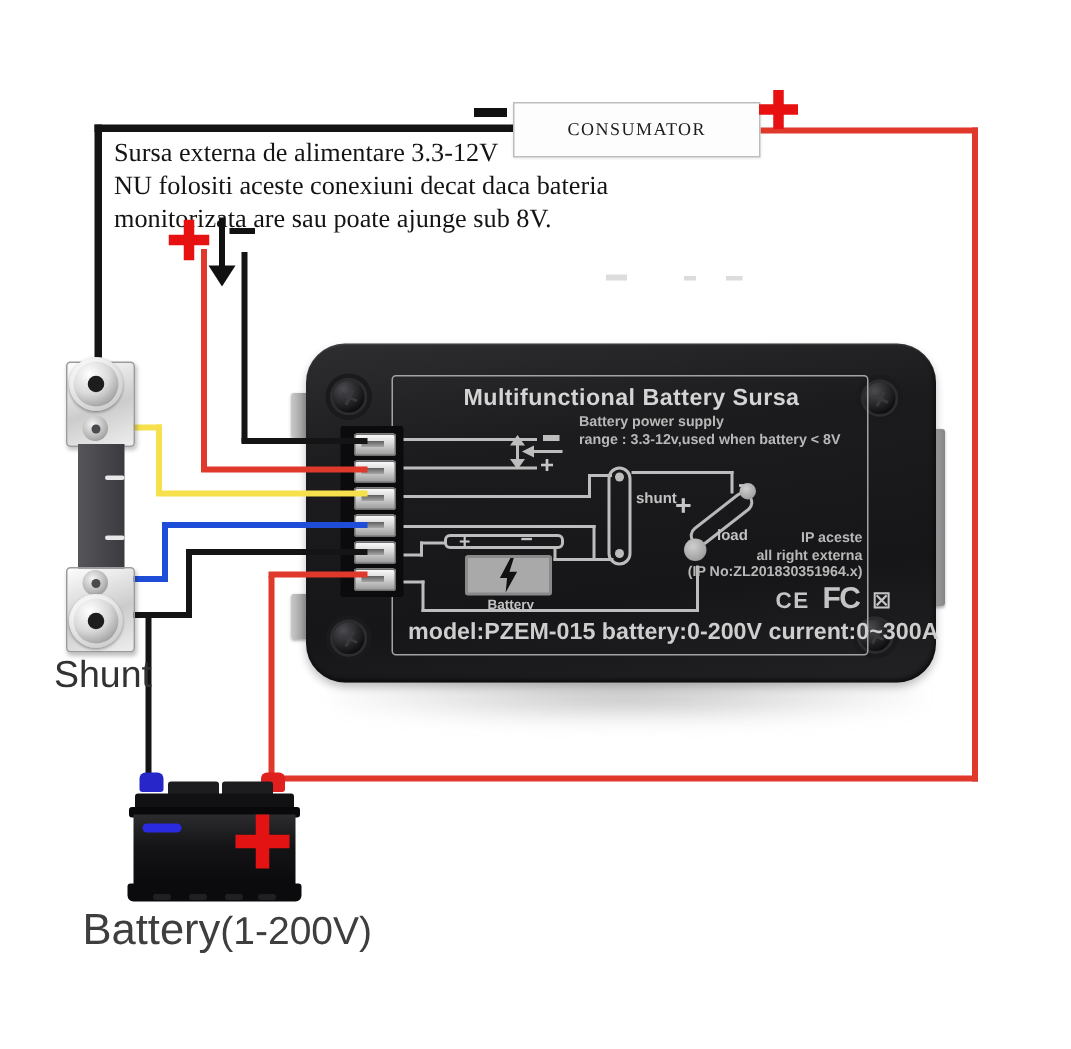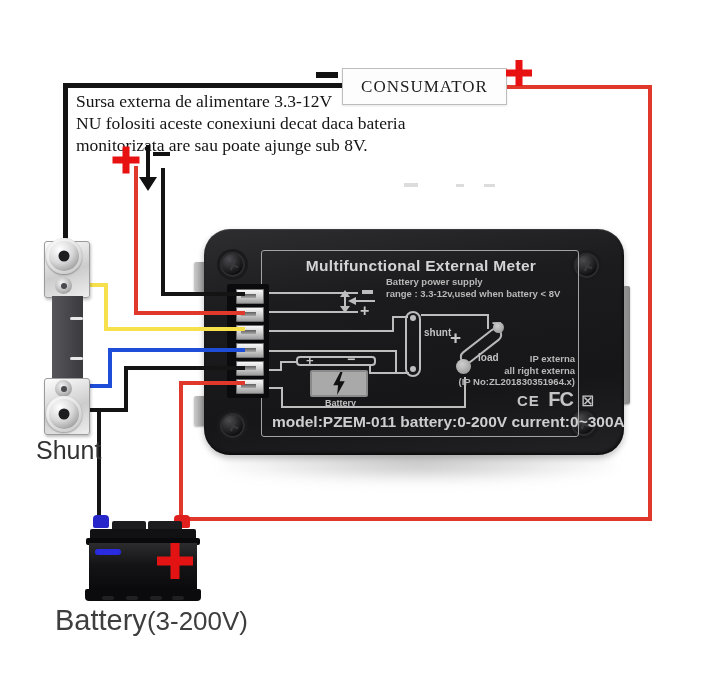--- a/index.html
+++ b/index.html
@@ -16,21 +16,21 @@
   
   .plus::before,.plus::after{content:"";position:absolute;left:50%;top:50%;transform:translate(-50%,-50%);background:var(--c,#e71111);}
   .plus::before{width:var(--sz);height:var(--st);}
   .plus::after{width:var(--st);height:var(--sz);}
   .dash{background:#111;}
 
   
   .serif{font-family:"Liberation Serif",serif;}
   .note-line{left:76px;width:330px;font-size:17.5px;line-height:22px;color:#141414;}
   #consumer-box{left:342px;top:68px;width:165px;height:37px;background:#fdfdfd;border:1px solid #bdbdbd;box-shadow:0 1px 2px rgba(0,0,0,.10);}
-  #consumer-box span{position:static;display:block;text-align:center;line-height:35px;font-size:17px;letter-spacing:1px;color:#1c1c1c;}
+  #consumer-box span{position:static;display:block;text-align:center;line-height:35px;font-size:12px;letter-spacing:1px;color:#1c1c1c;}
   .tri{width:0;height:0;background:none;}
 
   
   .metal-block{width:46px;height:57px;background:linear-gradient(160deg,#fdfdfd,#cccccc 55%,#eeeeee);border:1px solid #9b9b9b;border-radius:3px;box-shadow:1px 2px 3px rgba(0,0,0,.25);}
   .bolt{width:36px;height:36px;border-radius:50%;background:radial-gradient(circle at 38% 32%,#ffffff,#d9d9d9 40%,#8f8f8f 78%,#c4c4c4);box-shadow:inset 0 0 0 3px rgba(255,255,255,.55),0 1px 2px rgba(0,0,0,.35);}
   .bolt::after{content:"";position:absolute;left:50%;top:50%;width:11px;height:11px;transform:translate(-50%,-50%);background:#1d1d1f;border-radius:50%;}
   .screw-sm{width:17px;height:17px;border-radius:50%;background:radial-gradient(circle at 40% 35%,#f4f4f4,#b9b9b9 55%,#7f7f7f);}
   .screw-sm::after{content:"";position:absolute;left:50%;top:50%;width:6px;height:6px;transform:translate(-50%,-50%);background:#4a4a4e;border-radius:50%;}
   #shunt-bar{left:52px;top:296px;width:31px;height:84px;background:linear-gradient(90deg,#55555a,#3b3b3f);}
   .notch{width:13px;height:3px;background:#e8e8e8;border-radius:2px;}
@@ -88,21 +88,21 @@
   <div id="device-shadow"></div>
   <div class="side-tab" style="left:194px;top:262px;width:14px;height:30px;"></div>
   <div class="side-tab" style="left:194px;top:396px;width:14px;height:30px;"></div>
   <div class="side-tab" style="left:618px;top:286px;width:12px;height:118px;"></div>
   <div id="device-body"></div>
   <div class="screw" style="left:220px;top:252px;"></div>
   <div class="screw" style="left:574px;top:253px;"></div>
   <div class="screw" style="left:220px;top:413px;"></div>
   <div class="screw" style="left:571px;top:411px;"></div>
   <div id="label-plate"></div>
-  <div id="device-title">Multifunctional External Meter</div>
+  <div id="device-title">Multifunctional Battery Sursa</div>
 
   <div class="gl" style="left:268px;top:292px;width:90px;height:2px;"></div>
   <div class="gl" style="left:362px;top:290px;width:11px;height:4px;"></div>
   <div class="gl" style="left:268px;top:311px;width:90px;height:2px;"></div>
   <span class="lsym" style="left:360px;top:303px;font-size:16px;">+</span>
   <div class="tri" style="left:340px;top:290px;border-left:5px solid transparent;border-right:5px solid transparent;border-bottom:7px solid #bdbdbd;"></div>
   <div class="gl" style="left:344px;top:296px;width:2px;height:11px;"></div>
   <div class="tri" style="left:340px;top:306px;border-left:5px solid transparent;border-right:5px solid transparent;border-top:7px solid #bdbdbd;"></div>
   <div class="tri" style="left:348px;top:297px;border-top:4px solid transparent;border-bottom:4px solid transparent;border-right:8px solid #bdbdbd;"></div>
   <div class="gl" style="left:355px;top:300px;width:20px;height:2px;"></div>
@@ -140,30 +140,30 @@
   <span class="ltext" style="left:478px;top:352px;font-size:10px;color:#c2c2c2;">load</span>
 
   <div class="shape" style="left:296px;top:356px;width:80px;height:10px;border-radius:4px;"></div>
   <span class="lsym" style="left:306px;top:354px;font-size:13px;">+</span>
   <span class="lsym" style="left:347px;top:352px;font-size:14px;">−</span>
   <div id="batt-icon-body"></div>
   <div id="bolt-glyph"></div>
   <span class="ltext" style="left:325px;top:398px;font-size:9px;color:#c2c2c2;">Battery</span>
 
   <div id="ip-block">
-    <div>IP externa</div>
+    <div>IP aceste</div>
     <div>all right externa</div>
     <div>(IP No:ZL201830351964.x)</div>
   </div>
   <div id="cert-row">
     <span style="font-size:15px;letter-spacing:1px;">CE</span>
     <span style="font-size:20px;letter-spacing:-1px;">FC</span>
     <span style="font-size:14px;">☒</span>
   </div>
-  <div id="model-line">model:PZEM-011 battery:0-200V current:0~300A</div>
+  <div id="model-line">model:PZEM-015 battery:0-200V current:0~300A</div>
 
   <div id="terminal-block"></div>
   <div class="term" style="top:289px;"></div>
   <div class="term" style="top:307px;"></div>
   <div class="term" style="top:325px;"></div>
   <div class="term" style="top:343px;"></div>
   <div class="term" style="top:361px;"></div>
   <div class="term" style="top:379px;"></div>
 
   <div class="w" style="left:63px;top:83px;width:282px;height:5px;"></div>
@@ -207,21 +207,21 @@
   <div id="batt-lip"></div>
   <div id="batt-body"></div>
   <div id="batt-minus-mark"></div>
   <div class="plus" style="left:156px;top:542px;width:38px;height:38px;--sz:36px;--st:9px;--c:#e41313;"></div>
   <div id="batt-base"></div>
   <div class="batt-rib" style="left:102px;"></div>
   <div class="batt-rib" style="left:126px;"></div>
   <div class="batt-rib" style="left:150px;"></div>
   <div class="batt-rib" style="left:172px;"></div>
   <div id="battery-label">
-    <span class="b1">Battery</span><span class="b2">(3-200V)</span>
+    <span class="b1">Battery</span><span class="b2">(1-200V)</span>
   </div>
 
   <div class="dash" style="left:316px;top:72px;width:22px;height:6px;"></div>
   <div id="consumer-box">
     <span class="serif">CONSUMATOR</span>
   </div>
   <div class="plus" style="left:505px;top:59px;width:27px;height:27px;--sz:26px;--st:7px;--c:#e71111;"></div>
 
   <div class="note-line serif" style="top:90px;">Sursa externa de alimentare 3.3-12V</div>
   <div class="note-line serif" style="top:112px;">NU folositi aceste conexiuni decat daca bateria</div>

